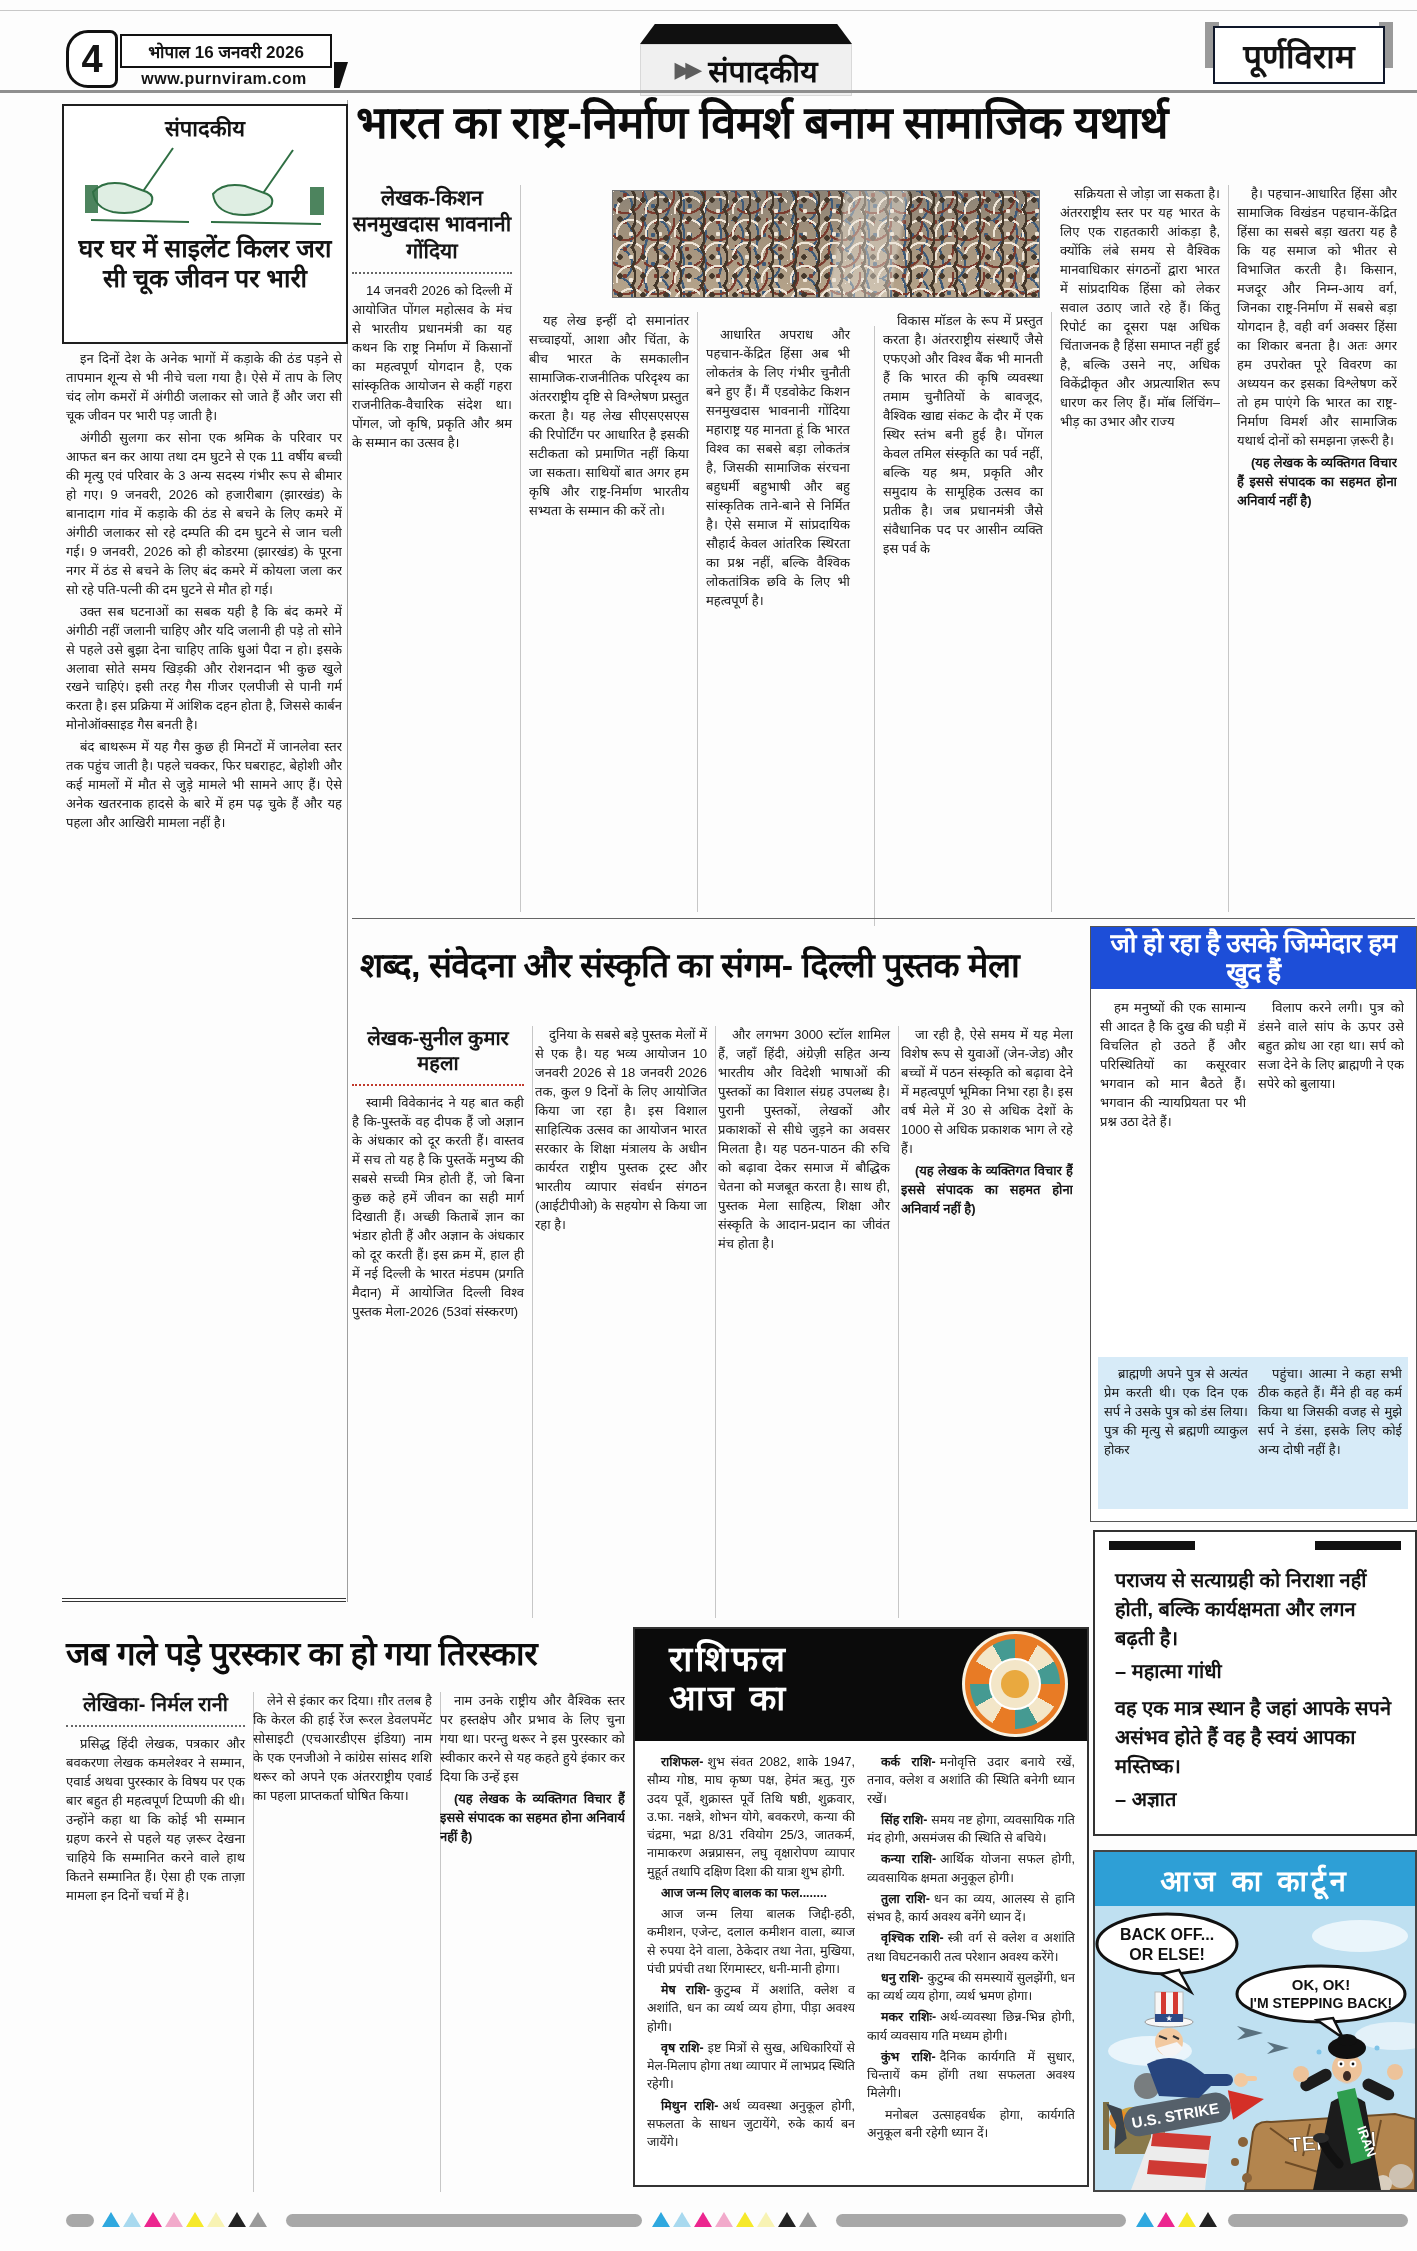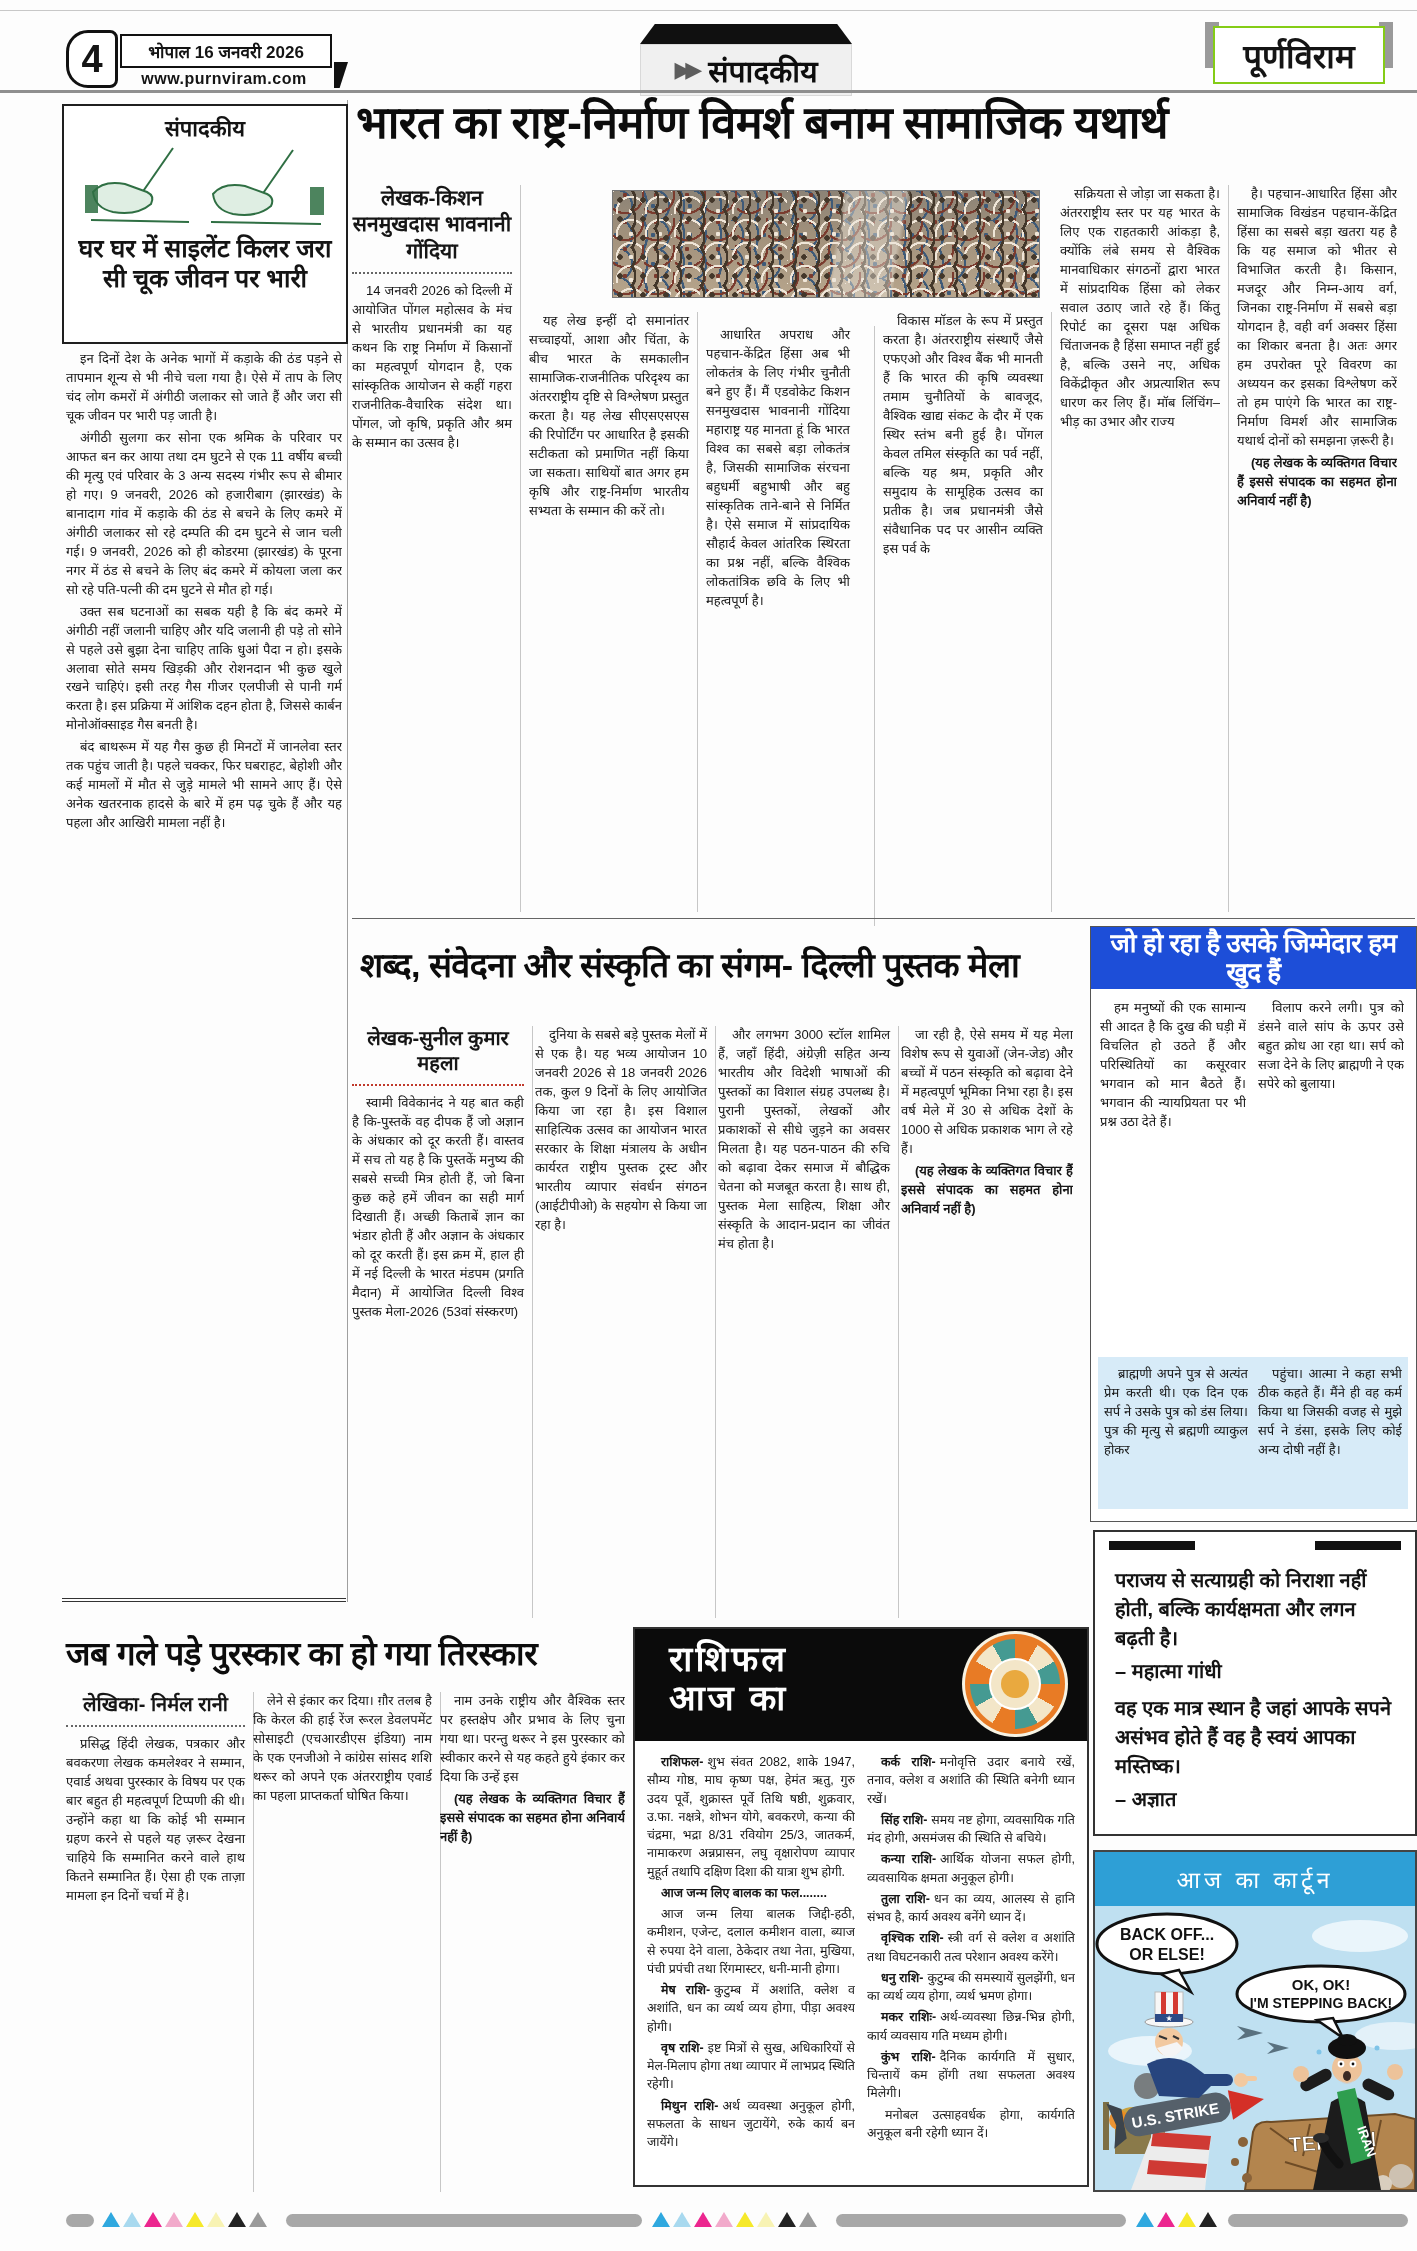--- a/index.html
+++ b/index.html
@@ -16,21 +16,21 @@
   .endnote{font-weight:bold;font-style:normal;}
   
   .numbox{border:3px solid #111;border-radius:22px 8px 8px 22px;width:46px;height:52px;display:flex;align-items:center;justify-content:center;font-size:38px;font-weight:bold;background:#fff;}
   .datebox{border:2px solid #111;width:208px;height:30px;display:flex;align-items:center;justify-content:center;font-size:17px;font-weight:bold;background:#fff;}
   .website{font-size:16px;font-weight:bold;letter-spacing:0.5px;}
   .wedge{width:14px;height:26px;background:#111;clip-path:polygon(0 0,100% 0,40% 100%,0 100%);}
   .banner-roof{height:20px;background:#101010;clip-path:polygon(7% 0,93% 0,100% 100%,0 100%);}
   .banner-body{height:50px;background:#f0f0f0;display:flex;align-items:center;justify-content:center;gap:6px;border:1px solid #d9d9d9;}
   .banner-body .chev{color:#5d5d5d;font-size:22px;letter-spacing:-6px;margin-right:6px;}
   .banner-body .sec{font-size:30px;font-weight:800;color:#0d0d0d;}
-  .masthead{border:2px solid #84cc16;background:#fff;height:54px;display:flex;align-items:center;justify-content:center;font-size:33px;font-weight:800;position:relative;}
+  .masthead{border:2px solid #0f172a;background:#fff;height:54px;display:flex;align-items:center;justify-content:center;font-size:33px;font-weight:800;position:relative;}
   .mast-tab{position:absolute;background:#9a9a9a;}
   
   .edbox{border:2.5px solid #1f1f1f;background:#fff;}
   .edlabel{font-size:22px;font-weight:800;text-align:center;margin-top:6px;}
   .edhead{font-size:25px;font-weight:800;text-align:center;line-height:1.18;padding:0 8px;}
   
   .redbar{background:#1d4ed8;color:#fff;font-size:26px;font-weight:800;text-align:center;line-height:1.1;display:flex;align-items:center;justify-content:center;letter-spacing:-0.5px;}
   .bluebox{background:#d7ebf8;}
   
   .quotebox{border:2px solid #333;background:#fff;}
@@ -42,21 +42,21 @@
   .horohead{background:#0b0b0b;position:relative;}
   .horotitle{color:#fff;font-weight:800;font-size:35px;line-height:1.12;padding:10px 0 0 34px;letter-spacing:3px;}
   .wheel{position:absolute;right:22px;top:5px;width:100px;height:100px;border-radius:50%;background:#e87b25;box-shadow:0 0 0 3px #f7f3e4;}
   .wheel-seg{position:absolute;inset:5px;border-radius:50%;background:conic-gradient(#e87b25 0 30deg,#f3e6c8 30deg 60deg,#459a92 60deg 90deg,#e87b25 90deg 120deg,#f3e6c8 120deg 150deg,#459a92 150deg 180deg,#e87b25 180deg 210deg,#f3e6c8 210deg 240deg,#459a92 240deg 270deg,#e87b25 270deg 300deg,#f3e6c8 300deg 330deg,#459a92 330deg 360deg);}
   .wheel-mid{position:absolute;inset:24px;border-radius:50%;background:#f3e6c8;border:2px solid #fff;}
   .wheel-core{position:absolute;inset:36px;border-radius:50%;background:#e9a93f;}
   .sign{margin:0 0 4px 0;text-indent:14px;}
   .sign .b{font-weight:bold;margin-right:4px;}
   
   .cartoonbox{border:2px solid #444;background:#fff;}
-  .cartoonhead{background:#2e9fd6;color:#fff;font-size:23px;font-weight:400;text-align:center;height:54px;display:flex;align-items:center;justify-content:center;letter-spacing:4px;}
+  .cartoonhead{background:#2e9fd6;color:#fff;font-size:29px;font-weight:700;text-align:center;height:54px;display:flex;align-items:center;justify-content:center;letter-spacing:4px;}
   
   .crowd{border:1px solid #777;background-color:#9b8a74;
     background-image:
       linear-gradient(100deg, transparent 52%, rgba(235,230,220,0.45) 53% 66%, transparent 67%),
       repeating-radial-gradient(circle at 7px 9px, #43372a 0 2.5px, transparent 3px 14px),
       repeating-radial-gradient(circle at 18px 20px, #f0e6d8 0 2px, transparent 2.5px 13px),
       repeating-radial-gradient(circle at 12px 4px, #7a3b2e 0 2px, transparent 2.5px 17px),
       repeating-radial-gradient(circle at 3px 15px, #3e5a78 0 2px, transparent 2.5px 15px),
       linear-gradient(180deg,#8c8376 0%,#a3927c 45%,#b7a58c 100%);
     background-size:100% 100%,23px 19px,29px 23px,31px 27px,37px 29px,100% 100%;}

